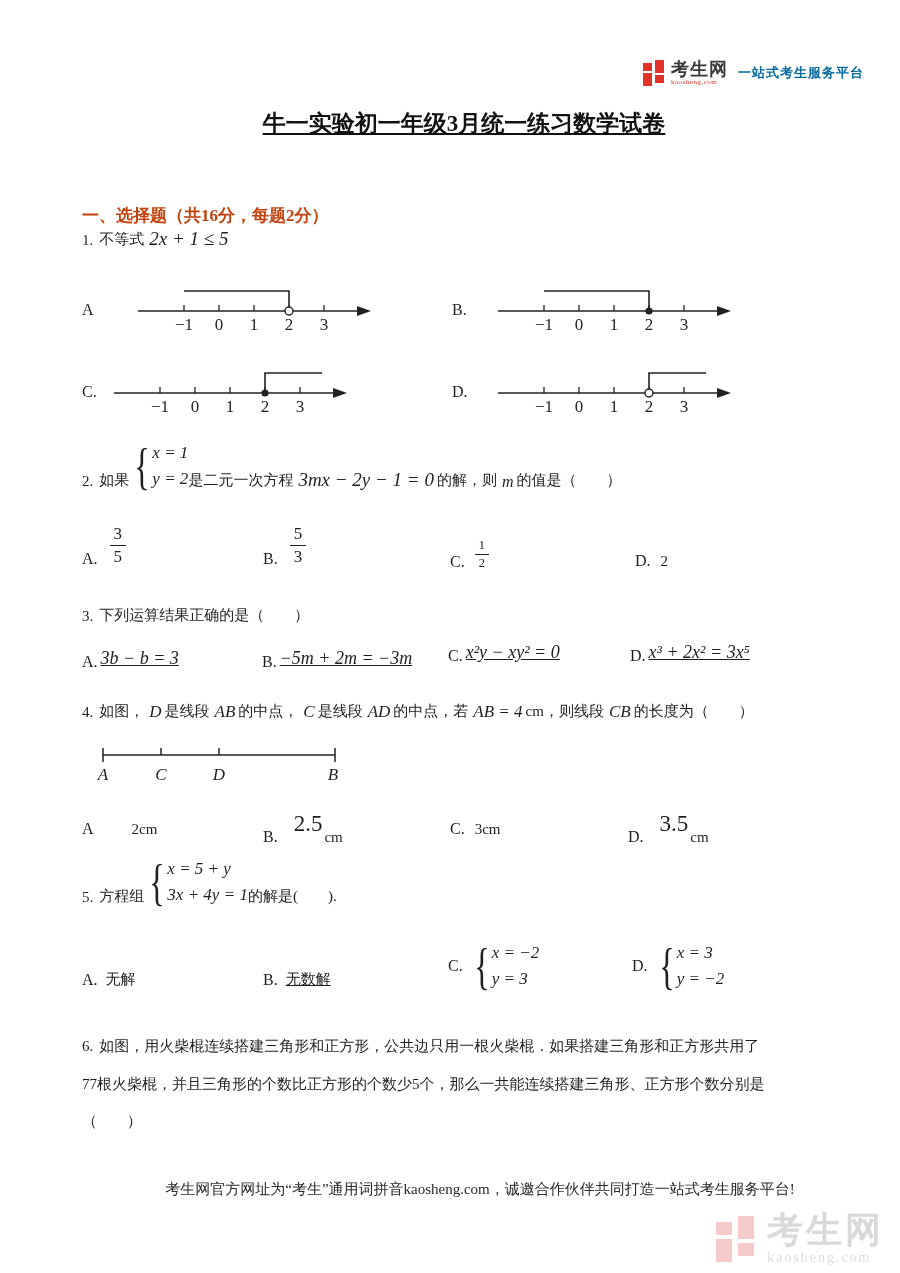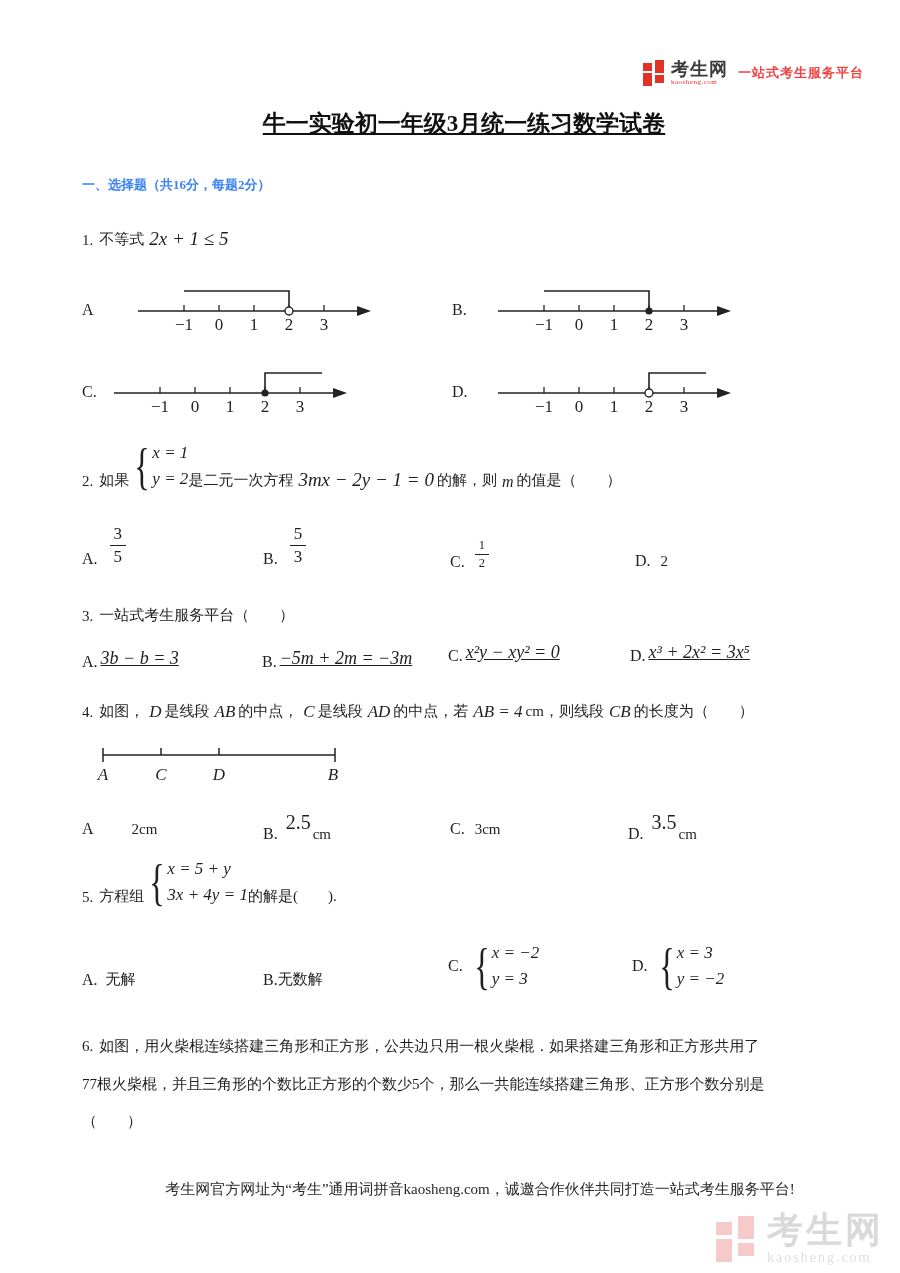--- a/index.html
+++ b/index.html
@@ -5,24 +5,24 @@
   html,body{margin:0;padding:0;background:#ffffff;}
   .page{position:relative;width:900px;height:1273px;background:#ffffff;overflow:hidden;
         font-family:"Liberation Serif","DejaVu Serif",serif;color:#1f1f1f;}
   .abs{position:absolute;}
 
   
   .logo-bar{display:flex;align-items:center;}
   .logo-text-col{display:flex;flex-direction:column;line-height:1;margin-left:4px;}
   .logo-name{font-size:18px;font-weight:bold;color:#3a3a3a;letter-spacing:1px;}
   .logo-domain{font-size:7px;color:#e23228;letter-spacing:.5px;margin-top:1px;}
-  .logo-tagline{font-size:13px;color:#ef4444;margin-left:10px;font-weight:bold;letter-spacing:1px;}
+  .logo-tagline{font-size:13px;color:#0369a1;margin-left:10px;font-weight:bold;letter-spacing:1px;}
 
   .title{width:100%;text-align:center;font-size:23px;font-weight:bold;color:#111;}
-  .sec-heading{font-size:13px;font-weight:bold;color:#3b82f6;}
+  .sec-heading{font-size:17px;font-weight:bold;color:#c2410c;margin-top:28px;}
 
   .cn{font-size:15px;color:#1f1f1f;padding:0 2px 3px 0;}
   .qnum{font-size:15px;color:#1f1f1f;padding:0 6px 3px 0;}
   .math{font-family:"Liberation Serif","DejaVu Serif",serif;font-style:italic;font-size:19px;
         color:#1f1f1f;padding:0 3px 2px 3px;}
   .opt-label{font-size:16px;color:#1f1f1f;}
 
   .row{display:flex;align-items:flex-end;}
 
   
@@ -31,21 +31,21 @@
          transform:scale(.7,1.08);display:inline-block;margin-right:-1px;}
   .sys .lines{display:flex;flex-direction:column;font-style:italic;font-size:17px;line-height:1.55;}
 
   
   .frac{display:inline-flex;flex-direction:column;align-items:center;font-size:17px;
         line-height:1.2;margin-left:12px;}
   .frac .fnum{border-bottom:1.4px solid #222;padding:0 4px 1px;}
   .frac .fden{padding-top:1px;}
   .frac.sm{font-size:12.5px;margin-left:10px;}
 
-  .raised{font-size:20px;position:relative;top:-9px;margin:0 2px 0 8px;}
+  .raised{font-size:23px;position:relative;top:-9px;margin:0 2px 0 16px;}
   .unit{font-size:15px;}
   .val{font-size:15px;margin-left:10px;}
   .f18{font-size:18px;text-decoration:underline;}
 
   svg text{font-family:"Liberation Serif","DejaVu Serif",serif;font-size:17px;fill:#1f1f1f;}
   svg .seg-lab{font-style:italic;font-size:17px;}
 
   .q6-line{font-size:15px;line-height:37.5px;}
   .footer{width:100%;text-align:center;font-size:15px;color:#2a2a2a;}
 
@@ -193,21 +193,21 @@
       <span class="fden">2</span>
     </span>
   </div>
   <div class="abs row" style="top:552px;left:635px;">
     <span class="opt-label">D.</span>
     <span class="val">2</span>
   </div>
 
   <div class="abs row" style="top:606px;left:82px;">
     <span class="qnum">3.</span>
-    <span class="cn">一站式考生服务平台（　　）</span>
+    <span class="cn">下列运算结果正确的是（　　）</span>
   </div>
   <div class="abs row" style="top:648px;left:82px;">
     <span class="opt-label">A.</span>
     <span class="math f18">3b − b = 3</span>
   </div>
   <div class="abs row" style="top:648px;left:262px;">
     <span class="opt-label">B.</span>
     <span class="math f18">−5m + 2m = −3m</span>
   </div>
   <div class="abs row" style="top:642px;left:448px;">
@@ -279,21 +279,21 @@
     </span>
     <span class="cn">的解是(　　).</span>
   </div>
 
   <div class="abs row" style="top:970px;left:82px;">
     <span class="opt-label">A.</span>
     <span class="val" style="margin-left:8px;">无解</span>
   </div>
   <div class="abs row" style="top:970px;left:263px;">
     <span class="opt-label">B.</span>
-    <span class="val" style="margin-left:0;">无数解</span>
+    <span class="val" style="margin-left:8px;text-decoration:underline;">无数解</span>
   </div>
   <div class="abs" style="top:940px;left:448px;display:flex;align-items:center;">
     <span class="opt-label" style="margin-right:8px;">C.</span>
     <span class="sys">
       <span class="brace">{</span>
       <span class="lines">
         <span>x = −2</span>
         <span>y = 3</span>
       </span>
     </span>

